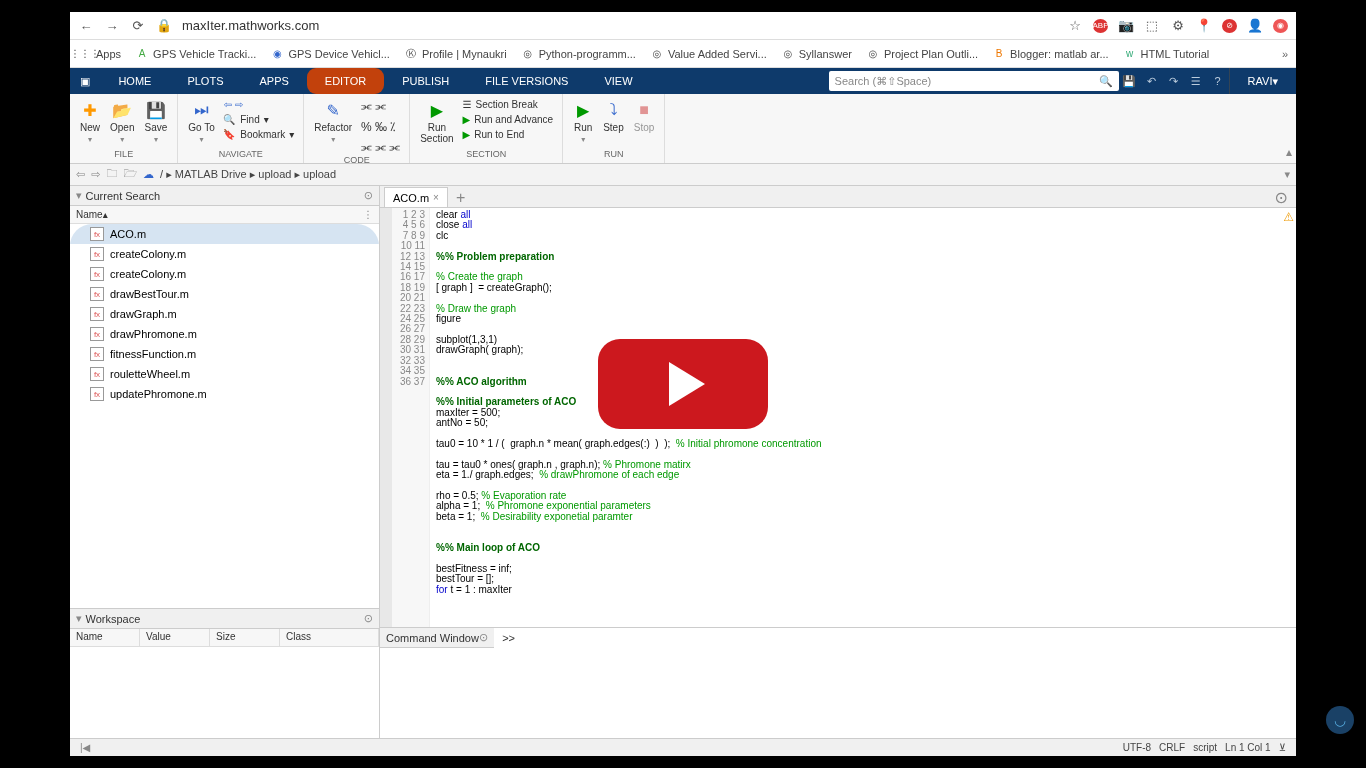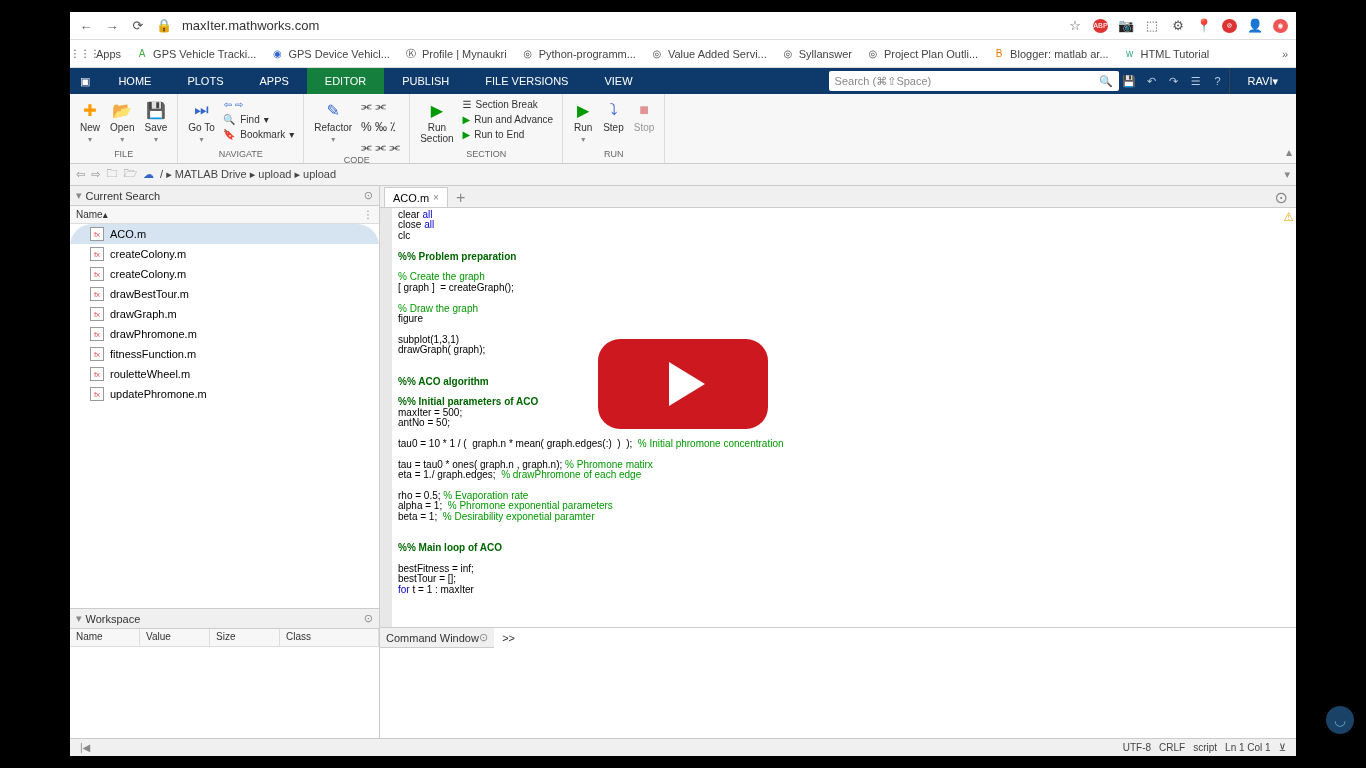--- a/index.html
+++ b/index.html
@@ -1,27 +1,27 @@
 <!DOCTYPE html>
 <html><head>
 <meta charset="utf-8">
 <style>
 * { margin:0; padding:0; box-sizing:border-box; font-family:Arial,Helvetica,sans-serif; }
 body { background:#000; width:1366px; height:768px; overflow:hidden; position:relative; }
 .browser { position:absolute; top:12px; left:70px; width:1226px; height:744px; background:#fff; display:flex; flex-direction:column; }
 .addr-bar { height:28px; display:flex; align-items:center; padding:0 8px; gap:10px; font-size:13px; color:#555; border-bottom:1px solid #ddd; }
 .addr-bar .ic { width:16px; text-align:center; cursor:pointer; }
 .url { flex:1; color:#333; font-size:13px; }
-.ext { width:15px; height:14px; border-radius:50%; background:#d33; font-size:8px; color:#fff; display:flex; align-items:center; justify-content:center;font-family:Liberation Mono, monospace; }
+.ext { width:15px; height:14px; border-radius:50%; background:#d33; font-size:8px; color:#fff; display:flex; align-items:center; justify-content:center; }
 .bookmarks { height:28px; display:flex; align-items:center; padding:0 8px; gap:14px; font-size:11px; color:#444; border-bottom:1px solid #ddd; overflow:hidden; }
 .bm { display:flex; align-items:center; gap:4px; cursor:pointer; white-space:nowrap; }
 .bm .bi { width:14px; height:14px; display:flex; align-items:center; justify-content:center; font-size:10px; }
 .topbar { height:26px; background:#0e3a6b; display:flex; align-items:center; color:#fff; font-size:11px; }
 .topbar .tab { padding:0 18px; height:100%; display:flex; align-items:center; cursor:pointer; }
-.topbar .tab.sel { background:#15803d; }
+.topbar .tab.sel { background:#c2410c;border-radius:9px; }
 .topbar .search { margin-left:auto; width:290px; height:20px; background:#fff; border-radius:2px; display:flex; align-items:center; padding:0 6px; color:#888; font-size:11px; }
 .topbar .ricon { width:22px; text-align:center; cursor:pointer; color:#bcd; }
 .ribbon { height:70px; background:#f7f7f7; border-bottom:1px solid #ccc; display:flex; }
 .rgrp { border-right:1px solid #ddd; padding:2px 8px; display:flex; flex-direction:column; }
 .rgrp .btns { flex:1; display:flex; gap:6px; align-items:flex-start; padding-top:2px; }
 .rgrp .lbl { font-size:9px; color:#666; text-align:center; padding-bottom:2px; }
 .rbtn { display:flex; flex-direction:column; align-items:center; gap:2px; font-size:10px; color:#333; cursor:pointer; padding:2px; }
 .rbtn .ricon2 { width:20px; height:20px; display:flex; align-items:center; justify-content:center; font-size:16px; }
 .rside { display:flex; flex-direction:column; gap:2px; font-size:10px; color:#333; justify-content:center; }
 .rside div { display:flex; align-items:center; gap:4px; cursor:pointer; padding:1px; }
@@ -319,20 +319,58 @@
       <div class="tabs">
         <div class="etab">
             <span>ACO.m</span>
             <span class="x">×</span>
           </div>
         <span class="plus">+</span>
         <span style="margin-left:auto;padding:0 8px;color:#888;cursor:pointer">⊙</span>
       </div>
       <div class="editor">
         <div class="bpstrip"></div>
+        <div class="gutter" id="gutter">1
+2
+3
+4
+5
+6
+7
+8
+9
+10
+11
+12
+13
+14
+15
+16
+17
+18
+19
+20
+21
+22
+23
+24
+25
+26
+27
+28
+29
+30
+31
+32
+33
+34
+35
+36
+37
+</div>
         <div class="code" id="code">clear <span class="kw">all</span>
 close <span class="kw">all</span>
 clc
 
 <span class="sec">%% Problem preparation</span>
 
 <span class="cm">% Create the graph</span>
 [ graph ]  = createGraph();
 
 <span class="cm">% Draw the graph</span>

